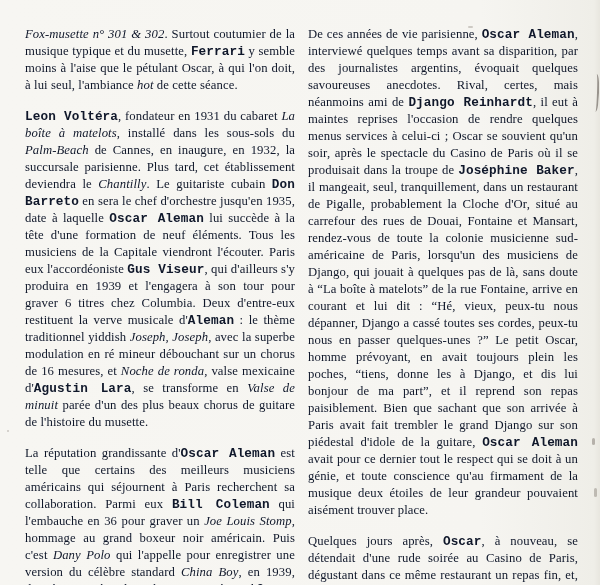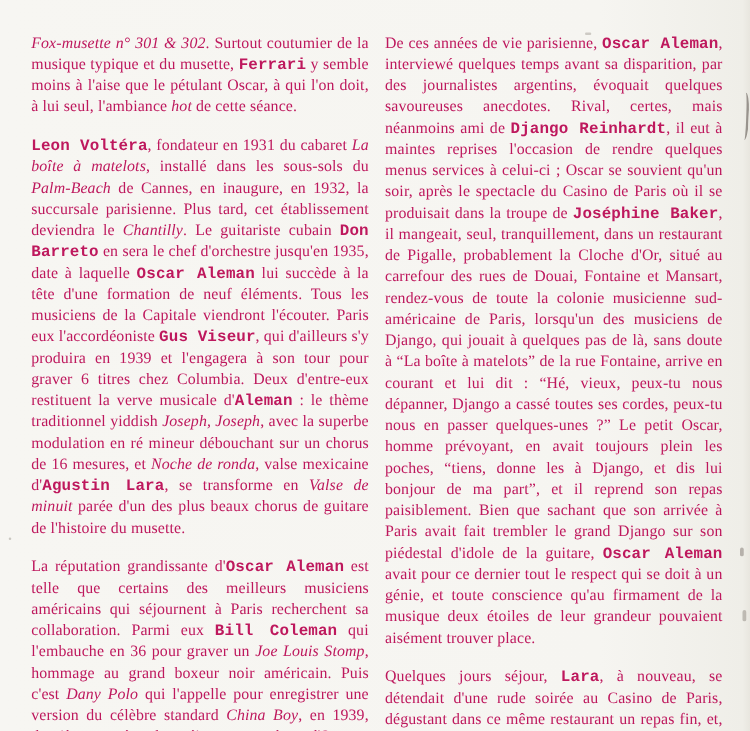--- a/index.html
+++ b/index.html
@@ -10,21 +10,21 @@
     overflow: hidden;
   }
   body {
     background: linear-gradient(90deg, #f7f6f2 0%, #f6f5f1 80%, #efeee8 99%, #e8e6df 100%);
   }
   .page {
     position: relative;
     width: 600px;
     height: 585px;
     font-family: "Liberation Serif", "DejaVu Serif", serif;
-    color: #be185d;
+    color: #0f172a;
   }
   .columns {
     position: absolute;
     top: 26px;
     left: 25px;
     width: 553px;
     display: flex;
     gap: 13px;
   }
   .col {
@@ -58,21 +58,21 @@
 
 <div class="page">
   <div class="columns">
     <div class="col">
         <p><span class="i">Fox-musette n° 301 &amp; 302</span><span>. Surtout coutumier de la musique typique et du musette, </span><span class="b">Ferrari</span><span> y semble moins à l'aise que le pétulant Oscar, à qui l'on doit, à lui seul, l'ambiance </span><span class="i">hot</span><span> de cette séance.</span></p>
         <p><span class="b">Leon Voltéra</span><span>, fondateur en 1931 du cabaret </span><span class="i">La boîte à matelots</span><span>, installé dans les sous-sols du </span><span class="i">Palm-Beach</span><span> de Cannes, en inaugure, en 1932, la succursale parisienne. Plus tard, cet établissement deviendra le </span><span class="i">Chantilly</span><span>. Le guitariste cubain </span><span class="b">Don Barreto</span><span> en sera le chef d'orchestre jusqu'en 1935, date à laquelle </span><span class="b">Oscar Aleman</span><span> lui succède à la tête d'une formation de neuf éléments. Tous les musiciens de la Capitale viendront l'écouter. Paris eux l'accordéoniste </span><span class="b">Gus Viseur</span><span>, qui d'ailleurs s'y produira en 1939 et l'engagera à son tour pour graver 6 titres chez Columbia. Deux d'entre-eux restituent la verve musicale d'</span><span class="b">Aleman</span><span> : le thème traditionnel yiddish </span><span class="i">Joseph, Joseph</span><span>, avec la superbe modulation en ré mineur débouchant sur un chorus de 16 mesures, et </span><span class="i">Noche de ronda</span><span>, valse mexicaine d'</span><span class="b">Agustin Lara</span><span>, se transforme en </span><span class="i">Valse de minuit</span><span> parée d'un des plus beaux chorus de guitare de l'histoire du musette.</span></p>
         <p><span>La réputation grandissante d'</span><span class="b">Oscar Aleman</span><span> est telle que certains des meilleurs musiciens américains qui séjournent à Paris recherchent sa collaboration. Parmi eux </span><span class="b">Bill Coleman</span><span> qui l'embauche en 36 pour graver un </span><span class="i">Joe Louis Stomp</span><span>, hommage au grand boxeur noir américain. Puis c'est </span><span class="i">Dany Polo</span><span> qui l'appelle pour enregistrer une version du célèbre standard </span><span class="i">China Boy</span><span>, en 1939, dernière année du séjour européen d'</span><span class="b">Oscar Aleman,</span></p>
       </div>
     <div class="col">
         <p><span>De ces années de vie parisienne, </span><span class="b">Oscar Aleman</span><span>, interviewé quelques temps avant sa disparition, par des journalistes argentins, évoquait quelques savoureuses anecdotes. Rival, certes, mais néanmoins ami de </span><span class="b">Django Reinhardt</span><span>, il eut à maintes reprises l'occasion de rendre quelques menus services à celui-ci ; Oscar se souvient qu'un soir, après le spectacle du Casino de Paris où il se produisait dans la troupe de </span><span class="b">Joséphine Baker</span><span>, il mangeait, seul, tranquillement, dans un restaurant de Pigalle, probablement la Cloche d'Or, situé au carrefour des rues de Douai, Fontaine et Mansart, rendez-vous de toute la colonie musicienne sud-américaine de Paris, lorsqu'un des musiciens de Django, qui jouait à quelques pas de là, sans doute à “La boîte à matelots” de la rue Fontaine, arrive en courant et lui dit : “Hé, vieux, peux-tu nous dépanner, Django a cassé toutes ses cordes, peux-tu nous en passer quelques-unes ?” Le petit Oscar, homme prévoyant, en avait toujours plein les poches, “tiens, donne les à Django, et dis lui bonjour de ma part”, et il reprend son repas paisiblement. Bien que sachant que son arrivée à Paris avait fait trembler le grand Django sur son piédestal d'idole de la guitare, </span><span class="b">Oscar Aleman</span><span> avait pour ce dernier tout le respect qui se doit à un génie, et toute conscience qu'au firmament de la musique deux étoiles de leur grandeur pouvaient aisément trouver place.</span></p>
-        <p><span>Quelques jours séjour, </span><span class="b">Lara</span><span>, à nouveau, se détendait d'une rude soirée au Casino de Paris, dégustant dans ce même restaurant un repas fin, et, bien arrosé, confesse-t-il, lorsque vint le “doulou-</span></p>
+        <p><span>Quelques jours après, </span><span class="b">Oscar</span><span>, à nouveau, se détendait d'une rude soirée au Casino de Paris, dégustant dans ce même restaurant un repas fin, et, bien arrosé, confesse-t-il, lorsque vint le “doulou-</span></p>
       </div>
   </div>
   <div class="artifact a1"></div>
   <div class="artifact a2"></div>
   <div class="artifact a3"></div>
   <div class="artifact a4"></div>
   <div class="artifact a5"></div>
 </div>
 
 </body></html>

